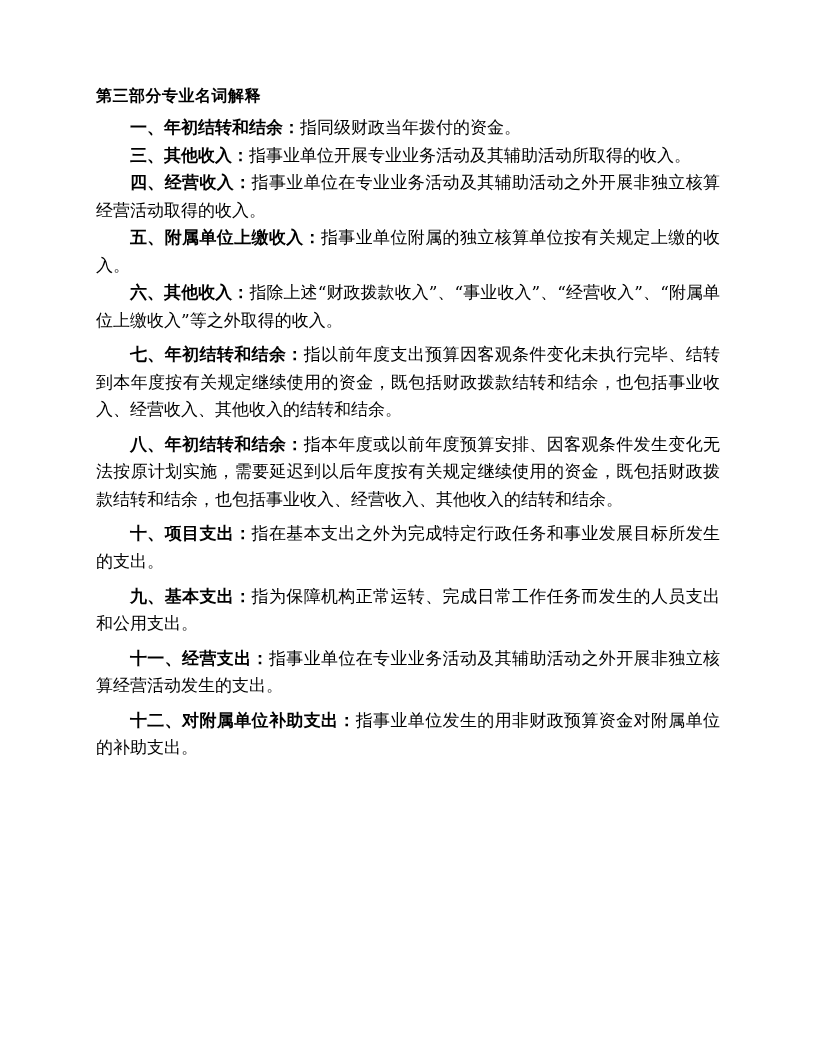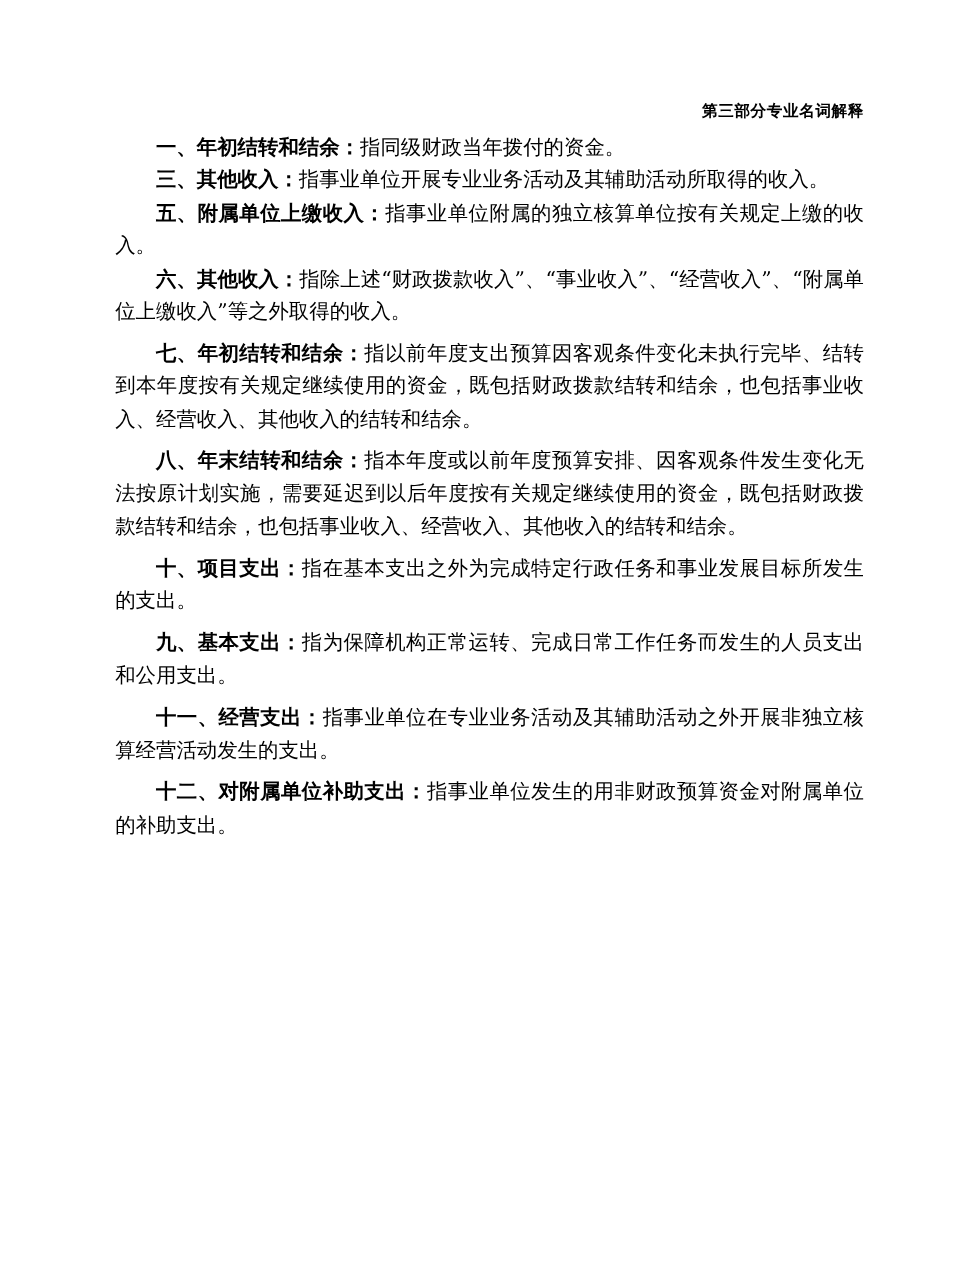--- a/index.html
+++ b/index.html
@@ -15,22 +15,22 @@
     overflow: hidden;
   }
   .page {
     box-sizing: border-box;
     width: 816px;
     height: 1056px;
     padding: 84px 96px 60px 96px;
     background: #ffffff;
   }
   .doc-title {
-    text-align: right;
-    font-size: 13px;
+    text-align: left;
+    font-size: 16px;
     font-weight: bold;
     letter-spacing: 0.5px;
     margin: 0 0 6px 0;
     line-height: 1.5;
   }
   .para {
     font-size: 17px;
     line-height: 1.62;
     margin: 0;
     text-align: justify;
@@ -55,35 +55,38 @@
 
   <p class="para">
     <span class="term">一、年初结转和结余：</span><span class="body-text">指同级财政当年拨付的资金。</span>
   </p>
 
 
   <p class="para">
     <span class="term">三、其他收入：</span><span class="body-text">指事业单位开展专业业务活动及其辅助活动所取得的收入。</span>
   </p>
 
+  <p class="para">
+    <span class="term">四、经营收入：</span><span class="body-text">指事业单位在专业业务活动及其辅助活动之外开展非独立核算经营活动取得的收入。</span>
+  </p>
 
   <p class="para">
     <span class="term">五、附属单位上缴收入：</span><span class="body-text">指事业单位附属的独立核算单位按有关规定上缴的收入。</span>
   </p>
 
   <p class="para">
     <span class="term">六、其他收入：</span><span class="body-text">指除上述“财政拨款收入”、“事业收入”、“经营收入”、“附属单位上缴收入”等之外取得的收入。</span>
   </p>
 
   <p class="para spaced">
     <span class="term">七、年初结转和结余：</span><span class="body-text">指以前年度支出预算因客观条件变化未执行完毕、结转到本年度按有关规定继续使用的资金，既包括财政拨款结转和结余，也包括事业收入、经营收入、其他收入的结转和结余。</span>
   </p>
 
   <p class="para spaced">
-    <span class="term">八、年末结转和结余：</span><span class="body-text">指本年度或以前年度预算安排、因客观条件发生变化无法按原计划实施，需要延迟到以后年度按有关规定继续使用的资金，既包括财政拨款结转和结余，也包括事业收入、经营收入、其他收入的结转和结余。</span>
+    <span class="term">八、年初结转和结余：</span><span class="body-text">指本年度或以前年度预算安排、因客观条件发生变化无法按原计划实施，需要延迟到以后年度按有关规定继续使用的资金，既包括财政拨款结转和结余，也包括事业收入、经营收入、其他收入的结转和结余。</span>
   </p>
 
   <p class="para spaced">
     <span class="term">十、项目支出：</span><span class="body-text">指在基本支出之外为完成特定行政任务和事业发展目标所发生的支出。</span>
   </p>
 
   <p class="para spaced">
     <span class="term">九、基本支出：</span><span class="body-text">指为保障机构正常运转、完成日常工作任务而发生的人员支出和公用支出。</span>
   </p>
 

